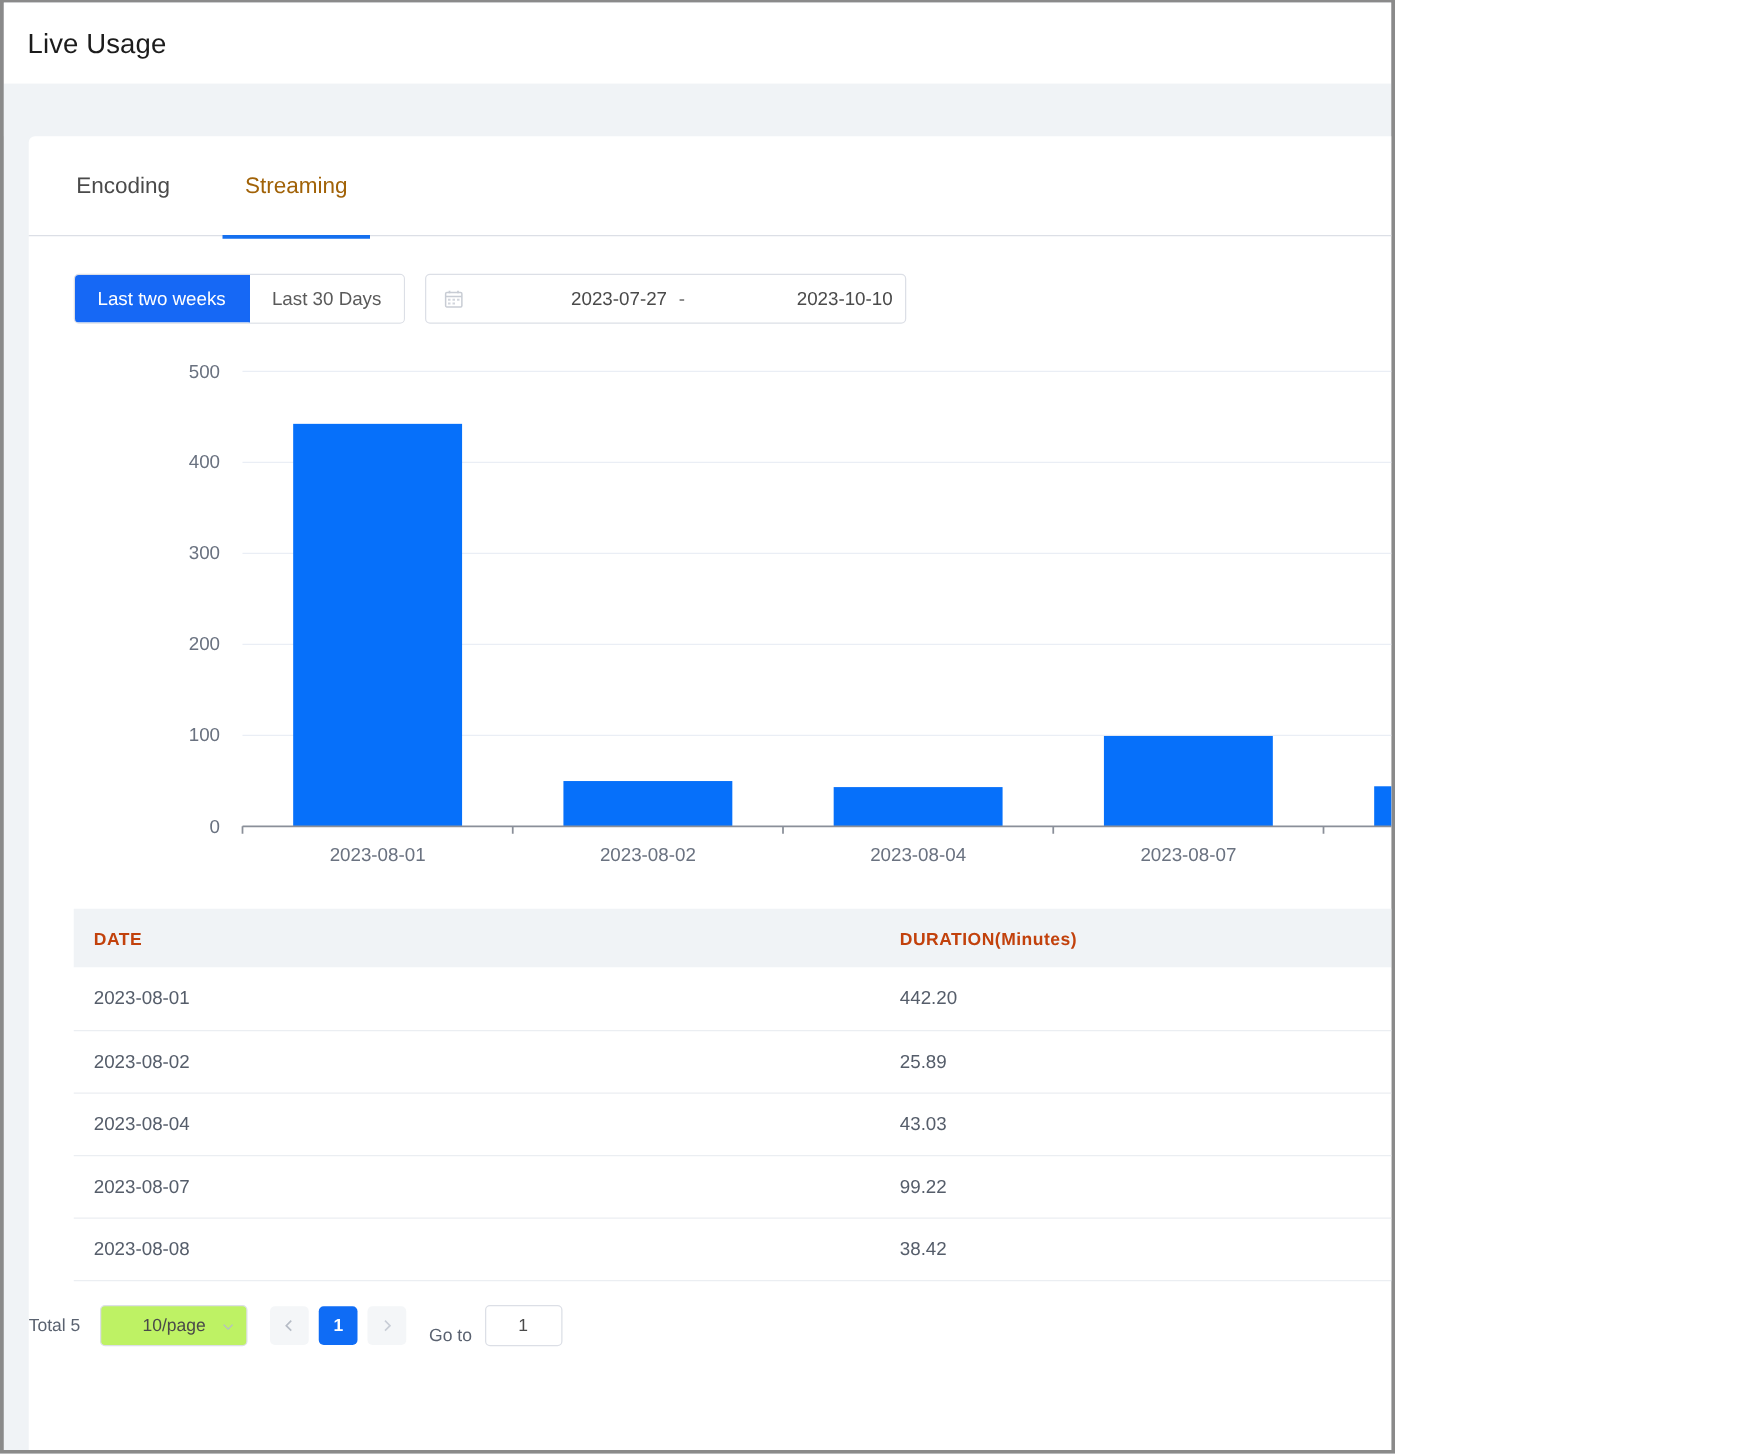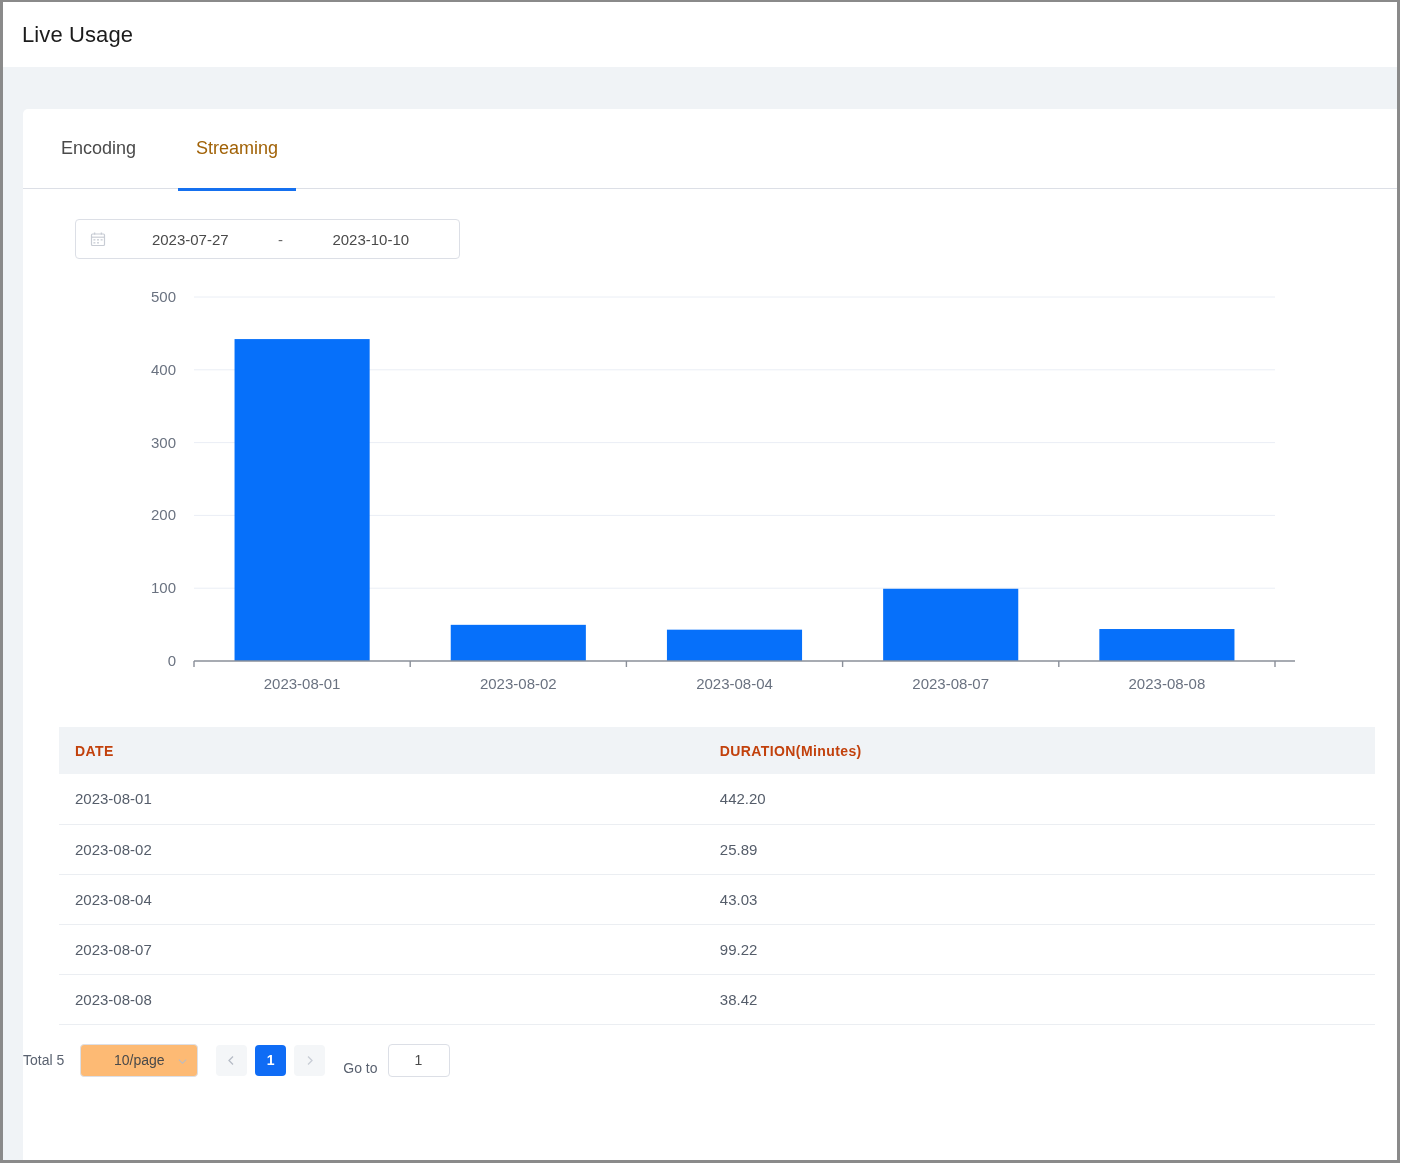--- a/index.html
+++ b/index.html
@@ -11,21 +11,21 @@
     background: #ffffff;
     color: #333333;
     overflow: hidden;
     position: relative;
   }
 
   
   #app-frame {
     position: absolute;
     left: 0; top: 0;
-    width: 1400px; height: 1163px;
+    width: 1116px; height: 1163px;
     border-left: 3px solid #8a8a8a;
     border-top: 2px solid #8a8a8a;
     border-right: 3px solid #8a8a8a;
     border-bottom: 3px solid #8a8a8a;
     background: #f0f3f6;
     overflow: hidden;
   }
 
   
   #page-header {
@@ -132,21 +132,21 @@
     padding: 0 10px;
   }
   #calendar-icon {
     width: 16px; height: 16px;
     margin: 0 6px 0 4px;
     flex: 0 0 auto;
     opacity: .75;
   }
   .date-val {
     flex: 1;
-    text-align: center;
+    text-align: right;
     font-size: 15px;
     color: #4a4a4a;
   }
   .date-sep {
     width: 24px;
     text-align: center;
     font-size: 15px;
     color: #6a6a6a;
   }
 
@@ -200,21 +200,21 @@
   }
   #total-text { margin-right: 16px; }
   #page-size-select {
     position: relative;
     width: 118px; height: 33px;
     border: 1px solid #dcdfe6;
     border-radius: 4px;
     display: flex;
     align-items: center;
     justify-content: center;
-    background: #fdba74;
+    background: #bef264;
     color: #4a4a4a;
     font-size: 14px;
     cursor: pointer;
     margin-right: 18px;
   }
   #page-size-caret {
     position: absolute;
     right: 10px; top: 12px;
     width: 9px; height: 9px;
   }
@@ -265,20 +265,28 @@
       <div class="tab">
         <span>Encoding</span>
       </div>
       <div class="tab active">
         <span>Streaming</span>
       </div>
     </div>
 
     <div id="filter-row">
 
+      <div id="range-toggle">
+        <div class="range-btn active">
+          <span>Last two weeks</span>
+        </div>
+        <div class="range-btn">
+          <span>Last 30 Days</span>
+        </div>
+      </div>
 
       <div id="date-picker">
         <svg id="calendar-icon" viewBox="0 0 16 16">
           <rect x="1.5" y="3" width="13" height="11.5" rx="1" fill="none" stroke="#b6bcc6" stroke-width="1.2"></rect>
           <line x1="1.5" y1="6.2" x2="14.5" y2="6.2" stroke="#b6bcc6" stroke-width="1.2"></line>
           <line x1="4.6" y1="1.5" x2="4.6" y2="3.6" stroke="#b6bcc6" stroke-width="1.4"></line>
           <line x1="11.4" y1="1.5" x2="11.4" y2="3.6" stroke="#b6bcc6" stroke-width="1.4"></line>
           <rect x="3.4" y="8" width="2" height="1.6" fill="#c3c8d1"></rect>
           <rect x="7" y="8" width="2" height="1.6" fill="#c3c8d1"></rect>
           <rect x="10.6" y="8" width="2" height="1.6" fill="#c3c8d1"></rect>

